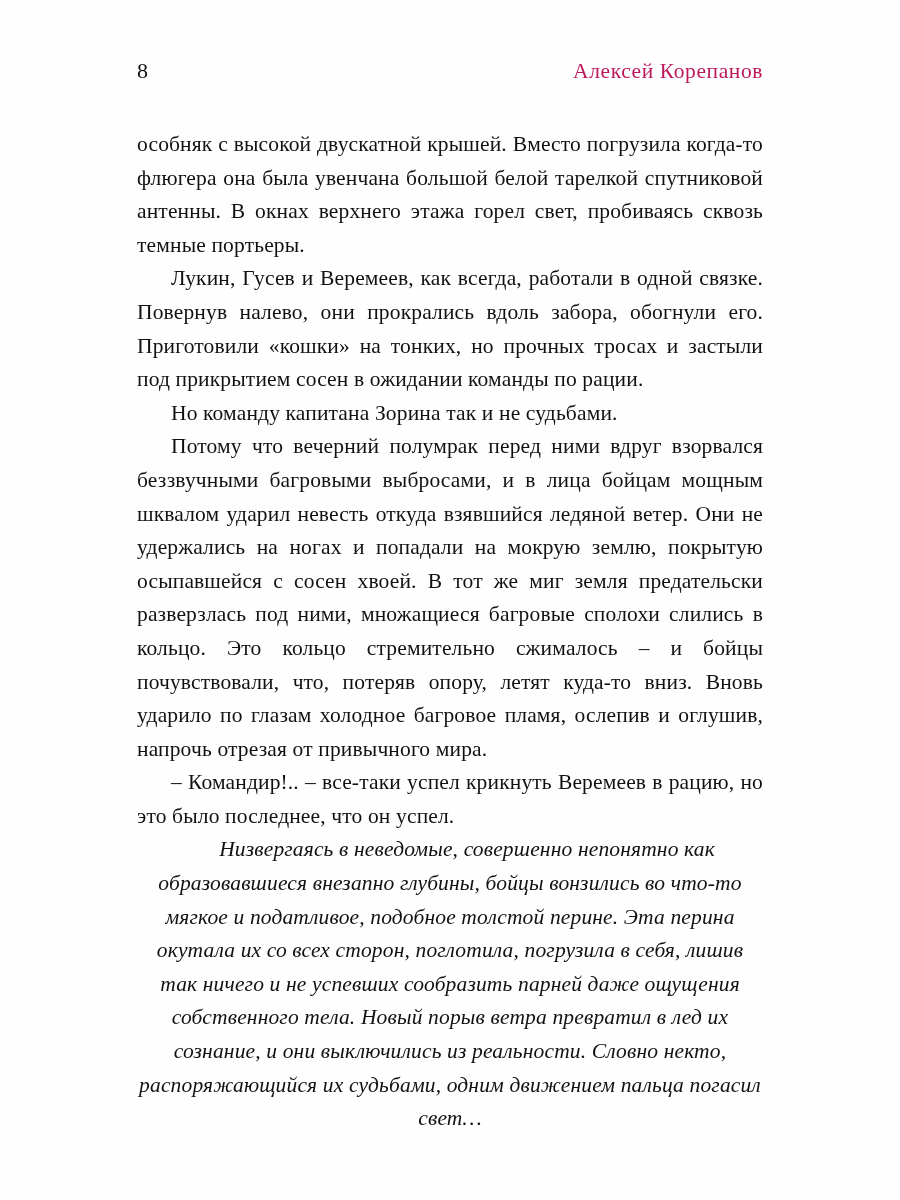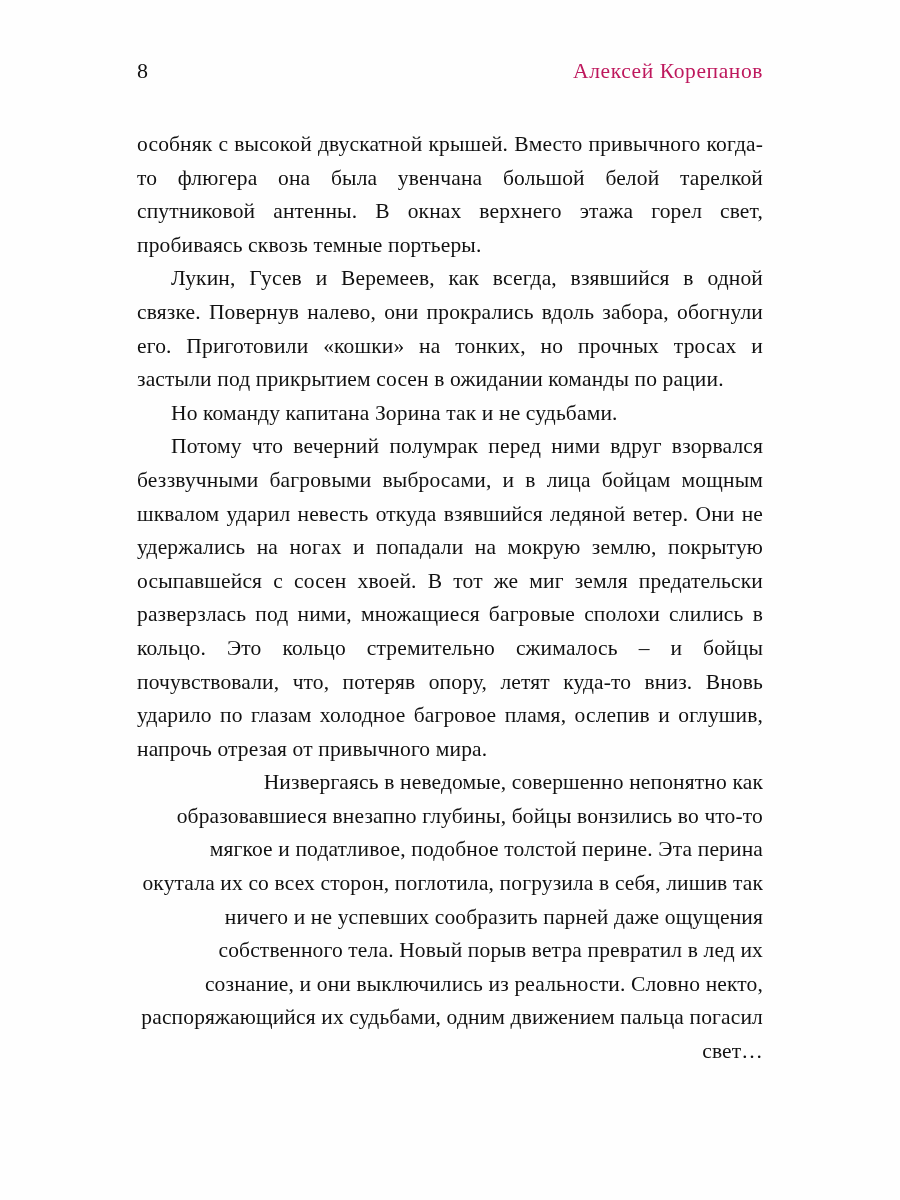--- a/index.html
+++ b/index.html
@@ -54,36 +54,38 @@
     text-justify: inter-word;
     text-indent: 34px;
     letter-spacing: 0.15px;
     -webkit-hyphens: manual;
     hyphens: manual;
   }
   .body-text p.noindent {
     text-indent: 0;
   }
   .body-text p:last-child {
-    text-align: right;
+    text-align: center;
+    font-style: italic;
   }
 </style>
 </head>
 <body>
 
 <div class="page">
   <div class="content">
 
     <div class="running-head">
       <span class="folio">8</span>
       <span class="author-head">Алексей Корепанов</span>
     </div>
 
     <div class="body-text">
-      <p class="noindent">особняк с высокой двускатной крышей. Вместо привычного когда-то флюгера она была увенчана большой белой тарел­кой спутниковой антенны. В окнах верхнего этажа горел свет, пробиваясь сквозь темные портьеры.</p>
-      <p>Лукин, Гусев и Веремеев, как всегда, взявшийся в одной связке. Повернув налево, они прокрались вдоль забора, обо­гнули его. Приготовили «кошки» на тонких, но прочных тросах и застыли под прикрытием сосен в ожидании ко­манды по рации.</p>
+      <p class="noindent">особняк с высокой двускатной крышей. Вместо погрузила когда-то флюгера она была увенчана большой белой тарел­кой спутниковой антенны. В окнах верхнего этажа горел свет, пробиваясь сквозь темные портьеры.</p>
+      <p>Лукин, Гусев и Веремеев, как всегда, работали в одной связке. Повернув налево, они прокрались вдоль забора, обо­гнули его. Приготовили «кошки» на тонких, но прочных тросах и застыли под прикрытием сосен в ожидании ко­манды по рации.</p>
       <p>Но команду капитана Зорина так и не судьбами.</p>
       <p>Потому что вечерний полумрак перед ними вдруг взо­рвался беззвучными багровыми выбросами, и в лица бойцам мощным шквалом ударил невесть откуда взявшийся ледяной ветер. Они не удержались на ногах и попадали на мокрую землю, покрытую осыпавшейся с сосен хвоей. В тот же миг земля предательски разверзлась под ними, множащиеся ба­гровые сполохи слились в кольцо. Это кольцо стремительно сжималось – и бойцы почувствовали, что, потеряв опору, летят куда-то вниз. Вновь ударило по глазам холодное ба­гровое пламя, ослепив и оглушив, напрочь отрезая от при­вычного мира.</p>
+      <p>– Командир!.. – все-таки успел крикнуть Веремеев в ра­цию, но это было последнее, что он успел.</p>
       <p>Низвергаясь в неведомые, совершенно непонятно как образовавшиеся внезапно глубины, бойцы вонзились во что-то мягкое и податливое, подобное толстой перине. Эта перина окутала их со всех сторон, поглотила, погрузила в се­бя, лишив так ничего и не успевших сообразить парней даже ощущения собственного тела. Новый порыв ветра превратил в лед их сознание, и они выключились из реальности. Слов­но некто, распоряжающийся их судьбами, одним движени­ем пальца погасил свет…</p>
     </div>
 
   </div>
 </div>
 
 </body></html>

